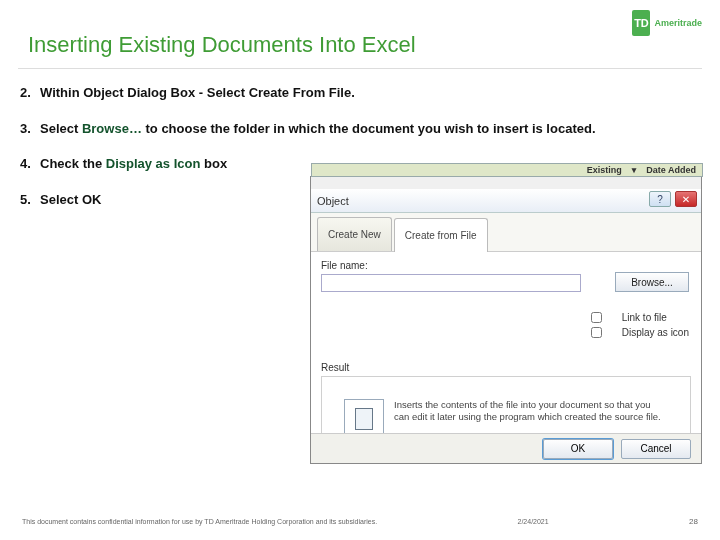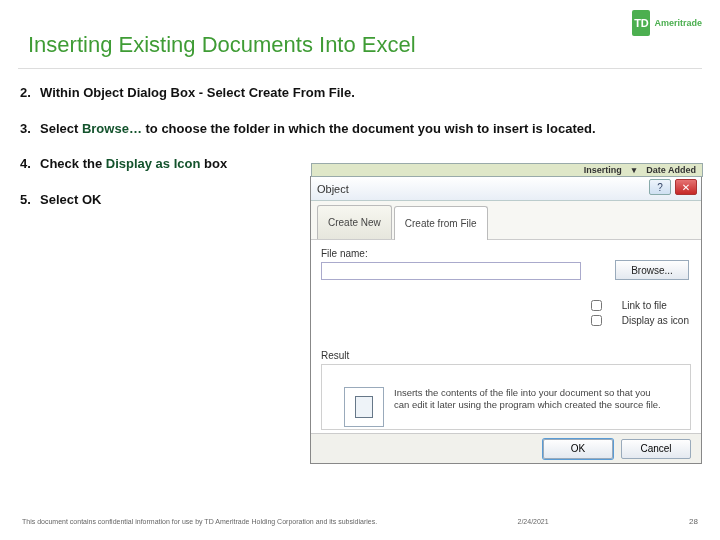--- a/index.html
+++ b/index.html
@@ -60,20 +60,21 @@
     padding-right: 6px; gap: 10px;
     font-size: 9px; color: #333; font-weight: bold;
   }
   .ribbon-label { color: #333; }
   .titlebar {
     height: 24px; background: linear-gradient(#fff,#e8eef6);
     border-bottom: 1px solid #bcc;
     display: flex; align-items: center; padding: 0 6px;
     font-size: 11px; color: #333;
     position: relative;
+    margin-top: 12px;
   }
   .win-btns { position: absolute; right: 4px; top: 2px; display: flex; gap: 4px; }
   .win-help, .win-close {
     width: 22px; height: 16px; border-radius: 2px;
     border: 1px solid #8aa; background: linear-gradient(#eef4fb,#cfe0f2);
     display: flex; align-items: center; justify-content: center;
     font-size: 10px; color: #346;
   }
   .win-close { background: linear-gradient(#e57373,#c62828); color:#fff; border-color:#a33; }
   .tabs {
@@ -167,21 +168,21 @@
     </span>
   </li>
   <li class="step5">
     <span class="num">5.</span>
     <span class="txt">Select OK</span>
   </li>
 </ol>
 
 <div class="dialog-wrap">
   <div class="ribbon-strip">
-    <span class="ribbon-label">Inserting</span>
+    <span class="ribbon-label">Existing</span>
     <span>▾</span>
     <span class="ribbon-label">Date Added</span>
   </div>
   <div class="titlebar">
     <span>Object</span>
     <div class="win-btns">
       <div class="win-help">?</div>
       <div class="win-close">✕</div>
     </div>
   </div>

